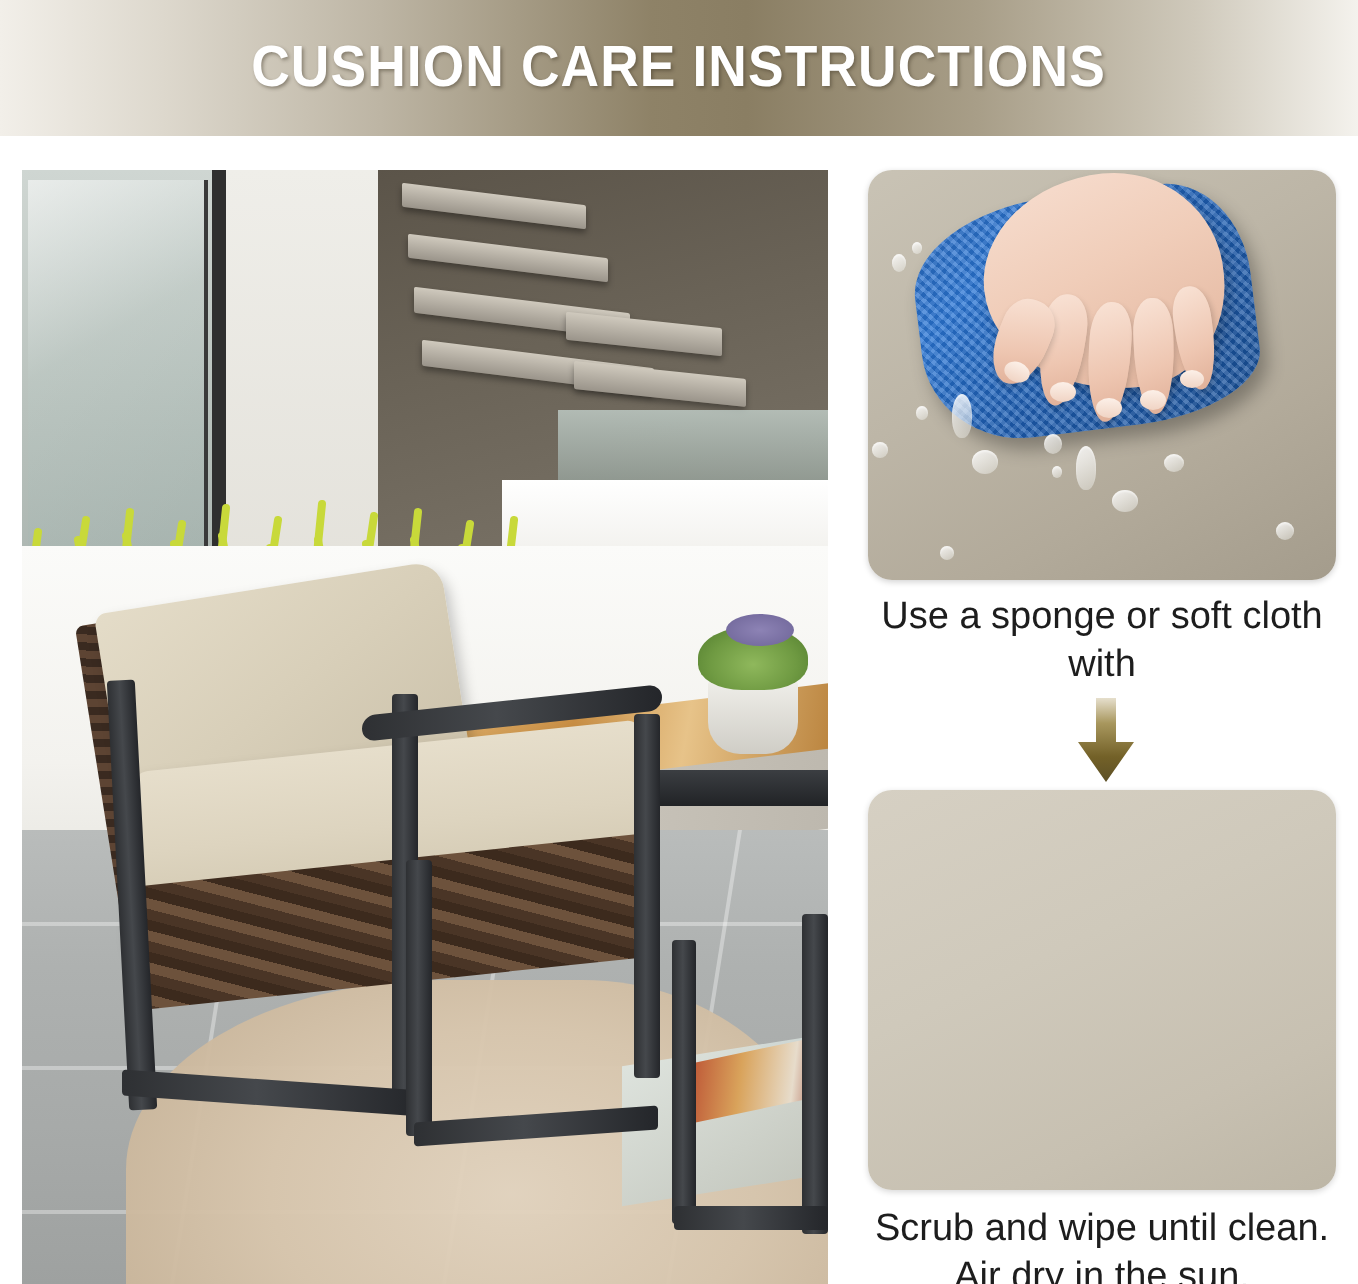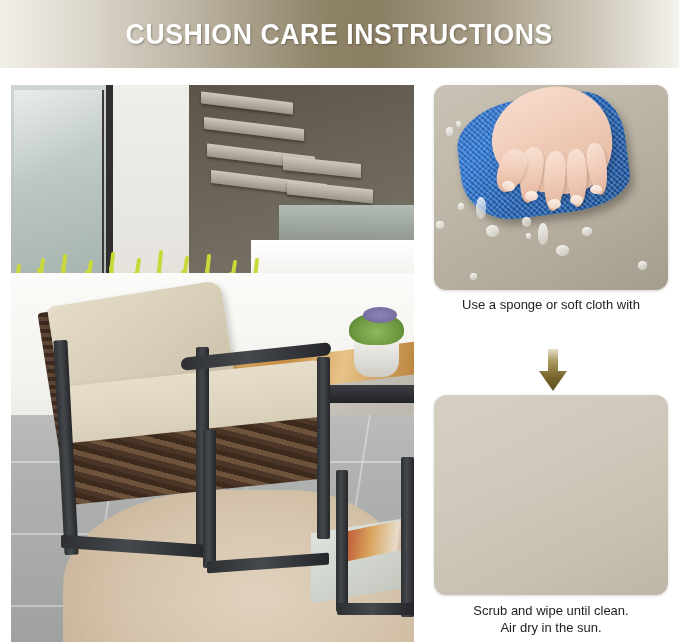--- a/index.html
+++ b/index.html
@@ -144,21 +144,21 @@
 
   #panel-clean{
     position:absolute;left:434px;top:395px;width:234px;height:200px;
     border-radius:12px;
     background:linear-gradient(155deg,#d6d0c3 0%,#cfc9bb 40%,#c7c0b1 75%,#bdb6a6 100%);
     box-shadow:0 1px 3px rgba(0,0,0,.16);
   }
 
   .caption{
     position:absolute;width:234px;left:434px;
-    text-align:center;color:#1d1d1d;font-size:13px;line-height:1.28;
+    text-align:center;color:#1d1d1d;font-size:19px;line-height:1.28;
   }
   #caption-wipe{top:297px;}
   #caption-clean{top:603px;}
 
   #arrow-down{
     position:absolute;left:538px;top:349px;width:30px;height:42px;
   }
 </style>
 </head>
 <body>

